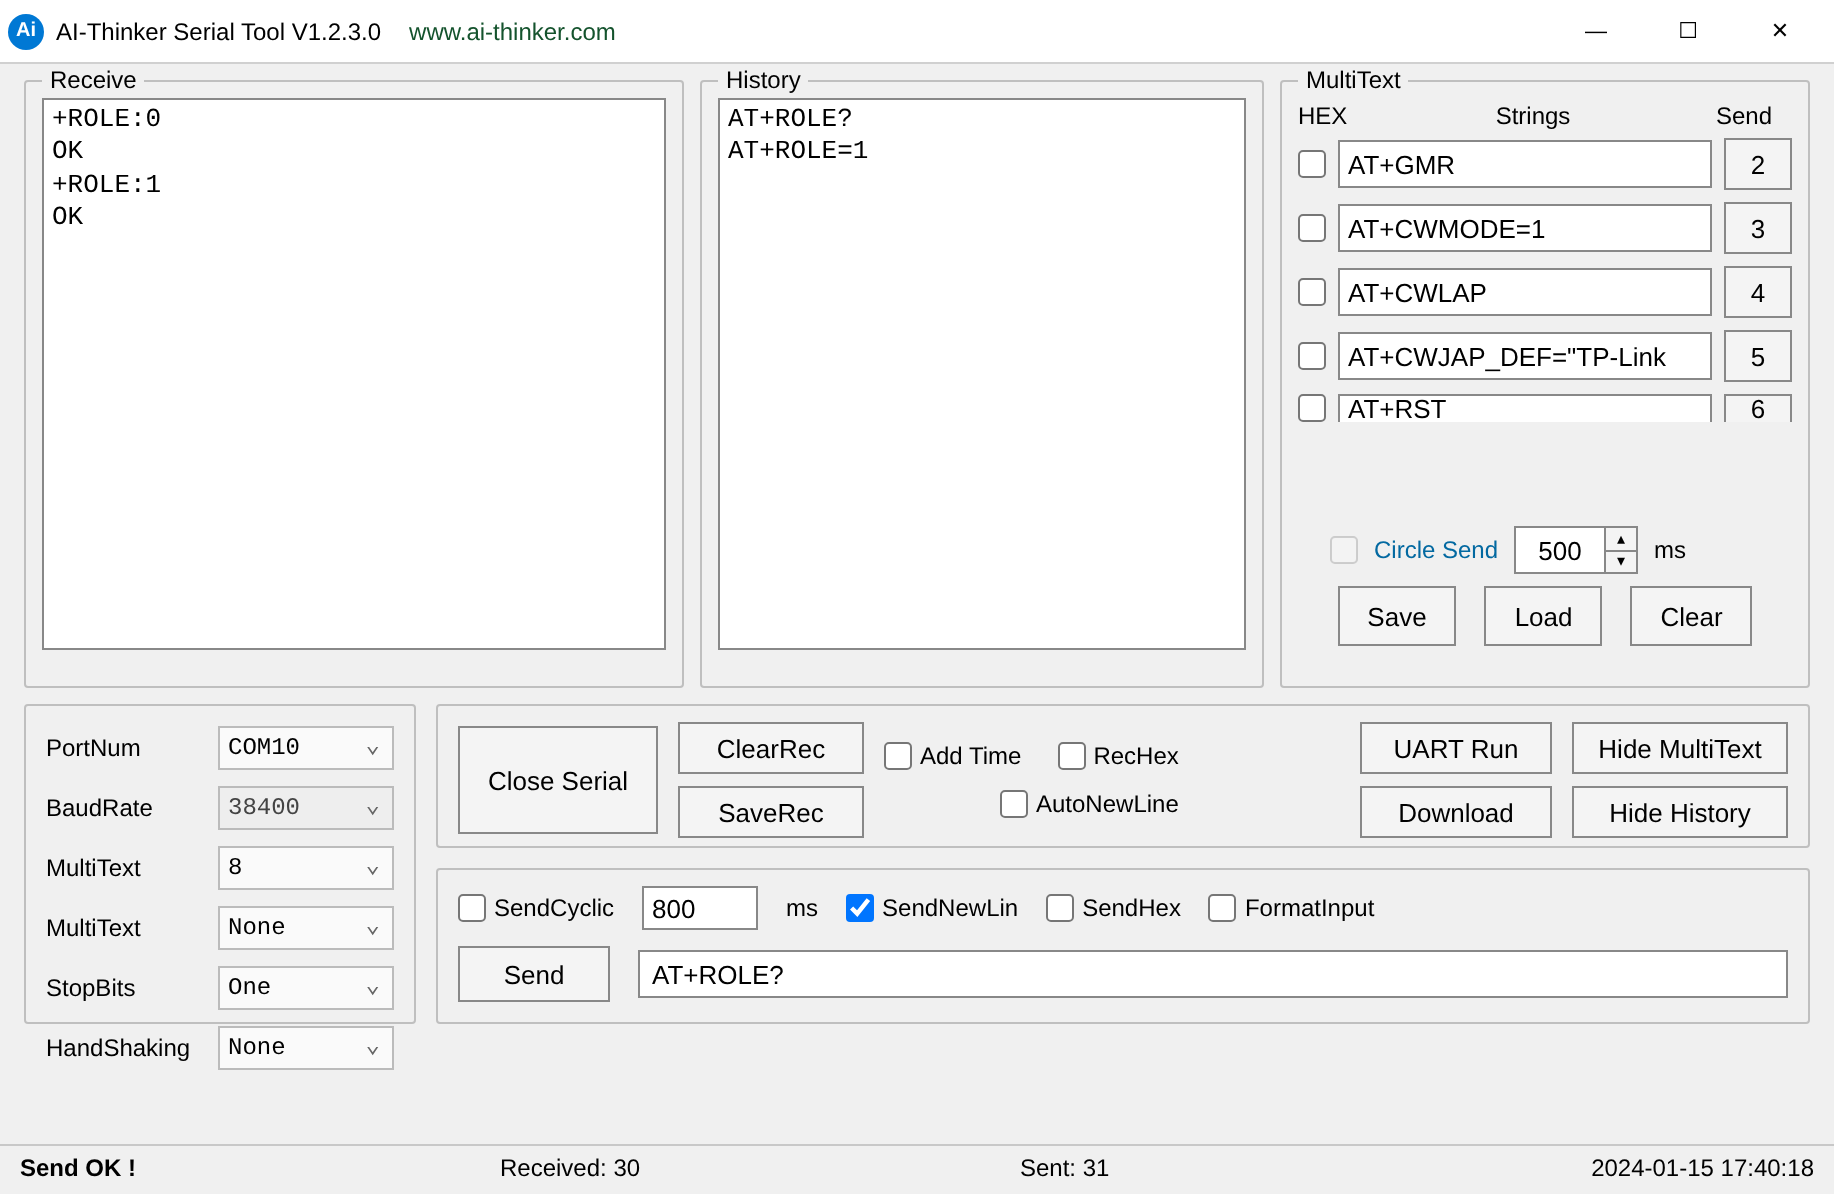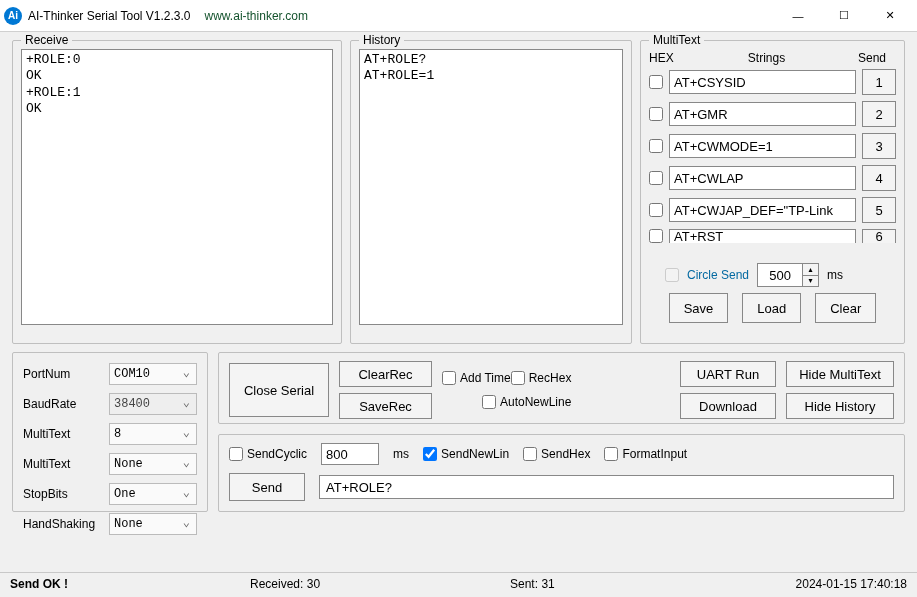--- a/index.html
+++ b/index.html
@@ -126,25 +126,20 @@
     <div class="group multitext">
       <div class="legend">MultiText</div>
       <div class="mt-head">
         <div class="h1">HEX</div>
         <div class="h2">Strings</div>
         <div class="h3">Send</div>
       </div>
       <div class="mt-rows">
         <div class="mt-row">
           <input type="checkbox" style="">
-          <input class="mt-text" value="AT+CSYSID" style="">
-          <button class="mt-btn">1</button>
-        </div>
-        <div class="mt-row">
-          <input type="checkbox" style="">
           <input class="mt-text" value="AT+GMR" style="">
           <button class="mt-btn">2</button>
         </div>
         <div class="mt-row">
           <input type="checkbox" style="">
           <input class="mt-text" value="AT+CWMODE=1" style="">
           <button class="mt-btn">3</button>
         </div>
         <div class="mt-row">
           <input type="checkbox" style="">
@@ -213,21 +208,21 @@
     <div class="ctrl-group">
       <div class="ctrl-top">
         <div class="col big">
           <button class="btn-lg">Close Serial</button>
         </div>
         <div class="col">
           <button class="btn-md">ClearRec</button>
           <button class="btn-md">SaveRec</button>
         </div>
         <div class="col" style="gap:10px;">
-          <div style="display:flex;">
+          <div style="display:flex;gap:18px;">
             <label class="ck">
                 <input type="checkbox" style="">
                 <span>Add Time</span>
               </label>
             <label class="ck">
                 <input type="checkbox" style="">
                 <span>RecHex</span>
               </label>
           </div>
           <div style="display:flex;gap:18px;justify-content:flex-end;">

